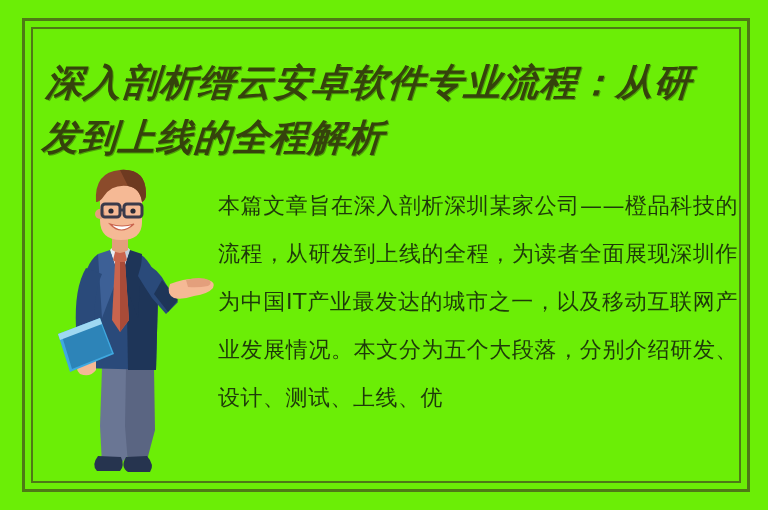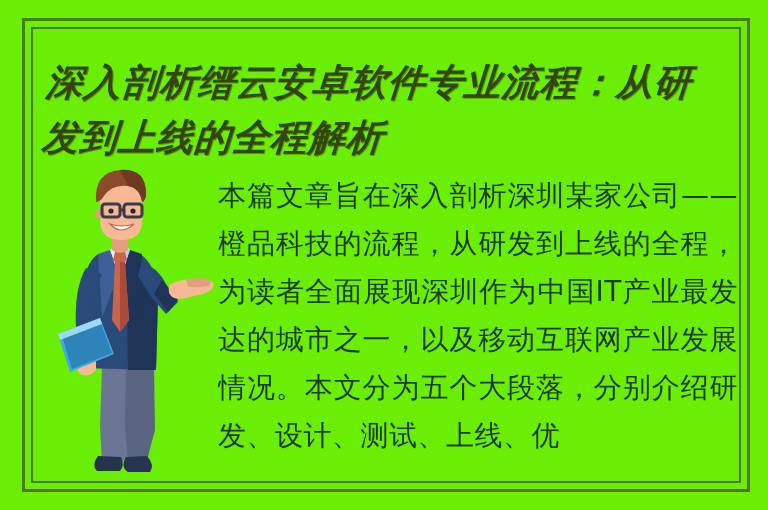--- a/index.html
+++ b/index.html
@@ -52,27 +52,27 @@
     font-style: italic;
     transform: skewX(-4deg);
     text-shadow: 1px 1px 0 rgba(40,60,10,0.45);
     white-space: pre-wrap;
   }
 
   
   .body-copy {
     position: absolute;
     left: 218px;
-    top: 172px;
+    top: 182px;
     width: 520px;
     height: 295px;
     overflow: hidden;
     color: #1E3A0A;
     font-family: "DejaVu Sans", "Liberation Sans", sans-serif;
-    font-size: 28px;
+    font-size: 22px;
     line-height: 48px;
     letter-spacing: 0.5px;
     text-align: justify;
   }
 
   
   .illustration {
     position: absolute;
     left: 58px;
     top: 168px;

